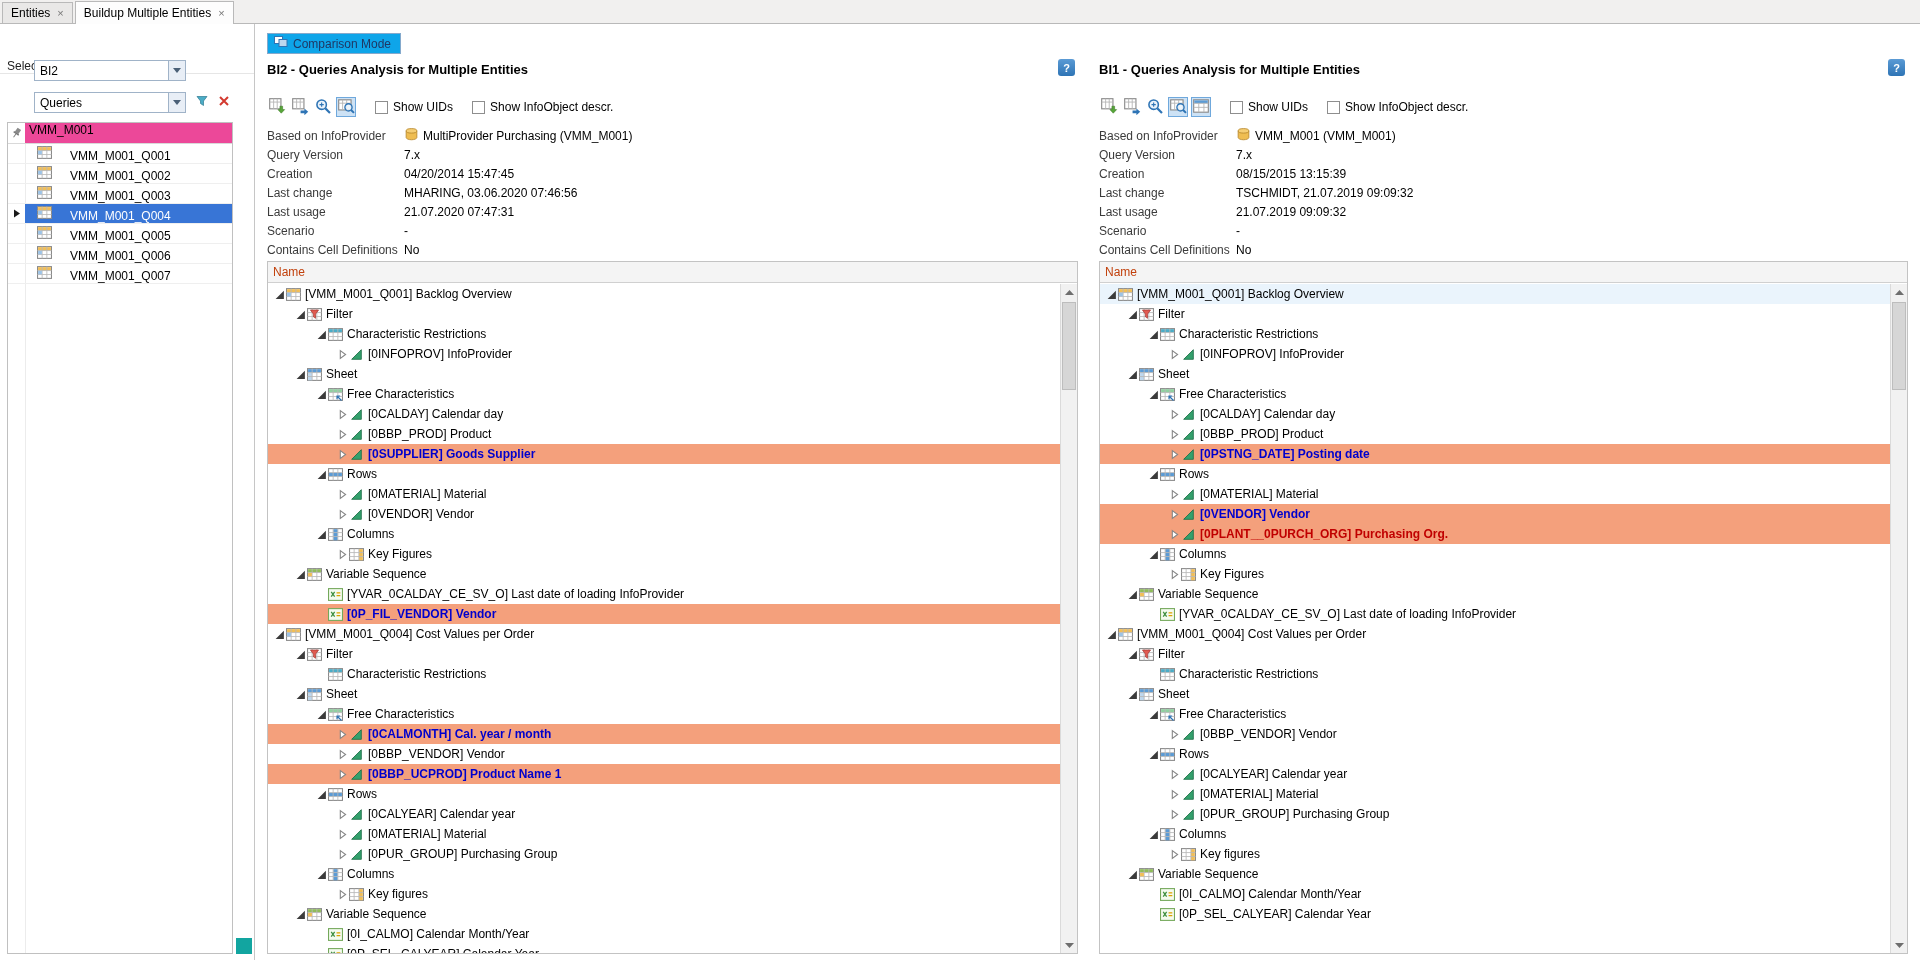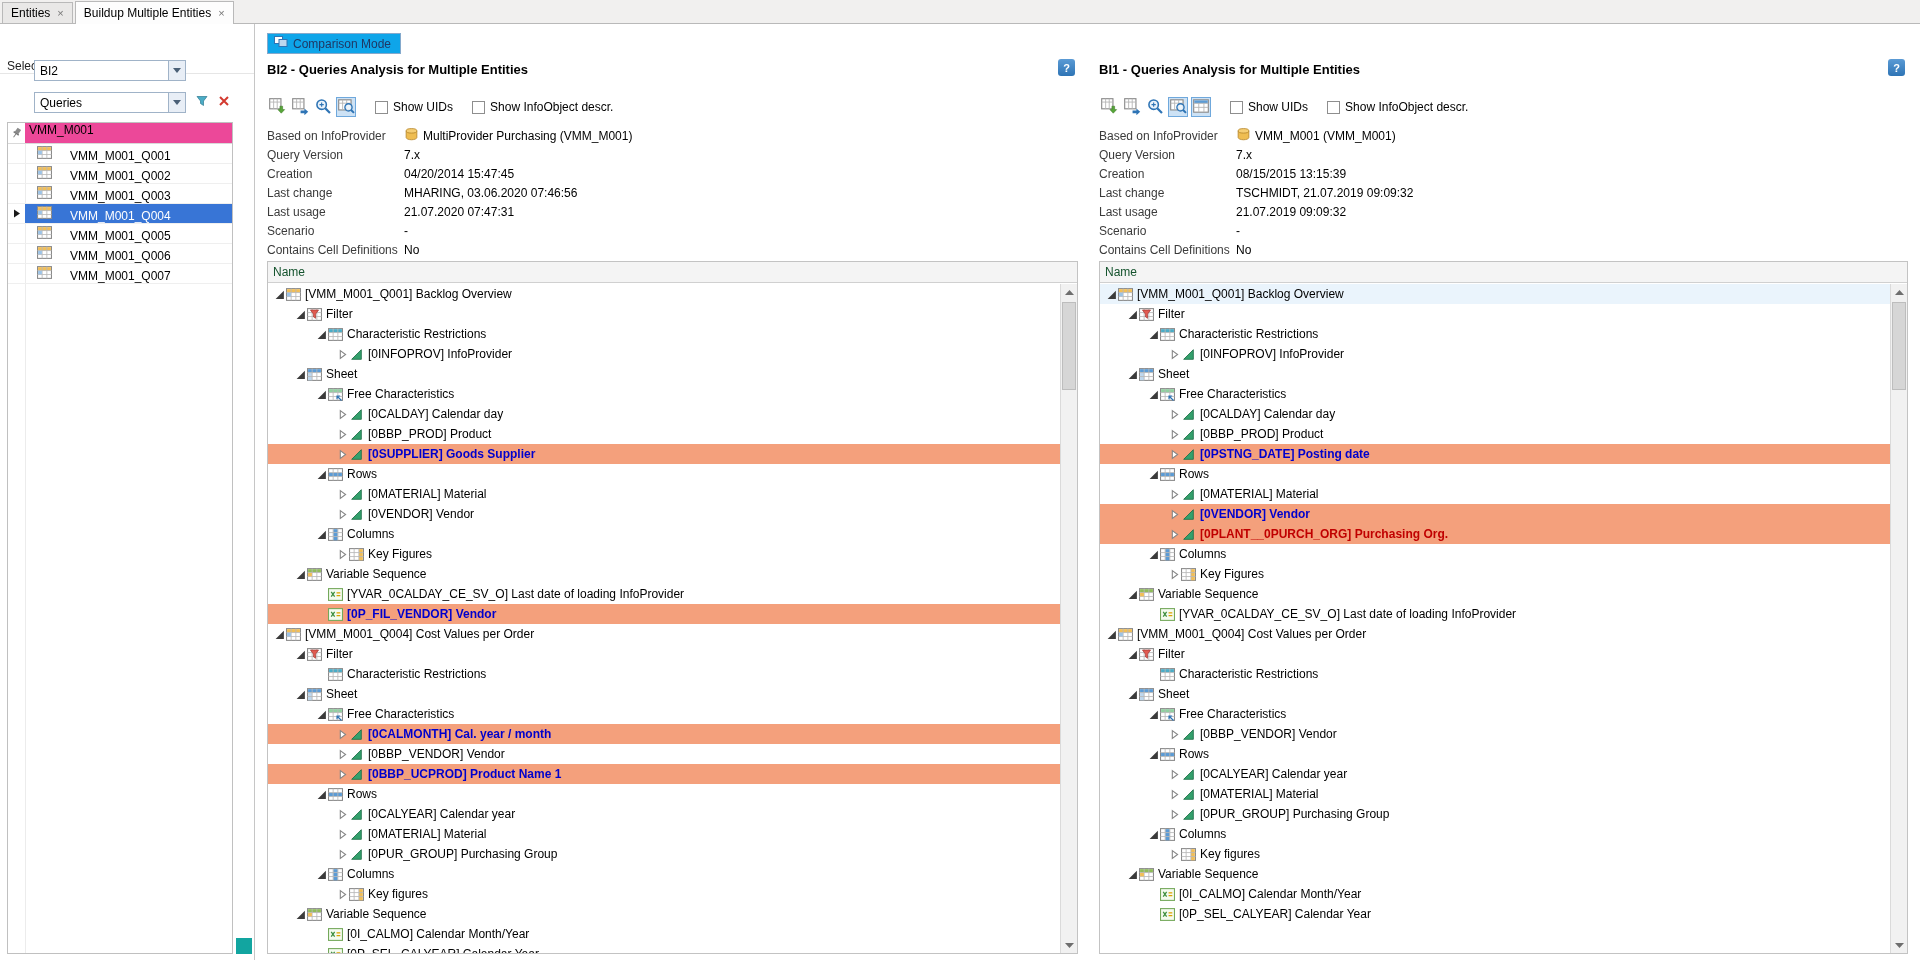--- a/index.html
+++ b/index.html
@@ -41,21 +41,21 @@
   .tbtn.pressed { background:#CDE2F5; border:1px solid #6FA8DC; }
   .cb { display:flex; align-items:center; gap:5px; margin-left:16px; }
   .cbbox { width:13px; height:13px; background:#fff; border:1px solid #8E8E8E; flex:none; }
 
   .props { position:absolute; left:0; top:71px; }
   .prow { height:19px; display:flex; align-items:center; }
   .plabel { width:137px; color:#3B3B3B; flex:none; }
   .pval { display:flex; align-items:center; gap:4px; }
 
   .ptree { position:absolute; left:0; right:0; top:206px; bottom:0; border:1px solid #C3C3C3; background:#fff; }
-  .ptree-header { position:absolute; left:0; right:0; top:0; height:21px; background:#F4F4F4; border-bottom:1px solid #D0D0D0; color:#14532d; padding-left:5px; display:flex; align-items:center; }
+  .ptree-header { position:absolute; left:0; right:0; top:0; height:21px; background:#F4F4F4; border-bottom:1px solid #D0D0D0; color:#c2410c; padding-left:5px; display:flex; align-items:center; }
   .ptree-body { position:absolute; top:22px; left:0; right:17px; bottom:0; overflow:hidden; background:#fff; }
   .trow { height:20px; display:flex; align-items:center; white-space:nowrap; cursor:default; }
   .trow.hl { background:var(--hl,#F4A07C); }
   .trow.tint { background:#EAF4FC; }
   .sp { flex:none; }
   .exp { width:13px; height:13px; flex:none; display:flex; align-items:center; justify-content:center; }
   .nicon { width:17px; height:15px; flex:none; display:flex; align-items:center; }
   .nlabel { padding-left:2px; }
   .nlabel.blue { color:var(--blue,#0000CD); font-weight:bold; }
   .nlabel.red  { color:var(--red,#C00000);  font-weight:bold; }

